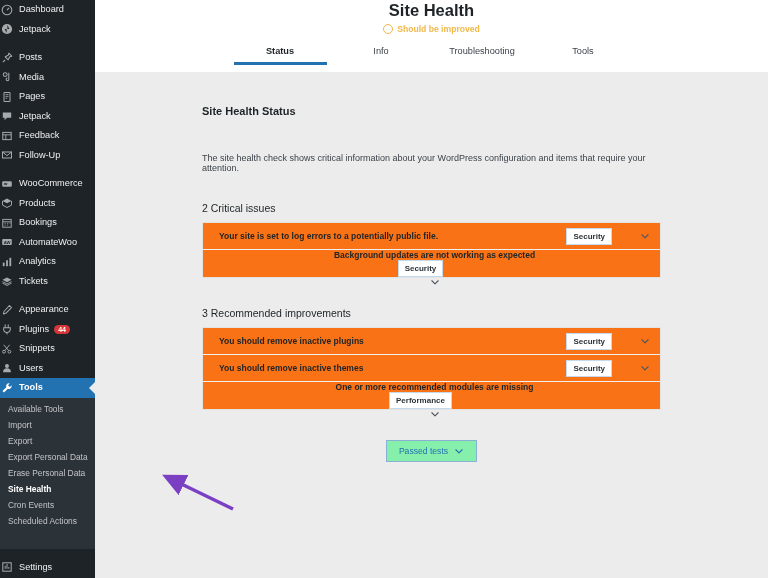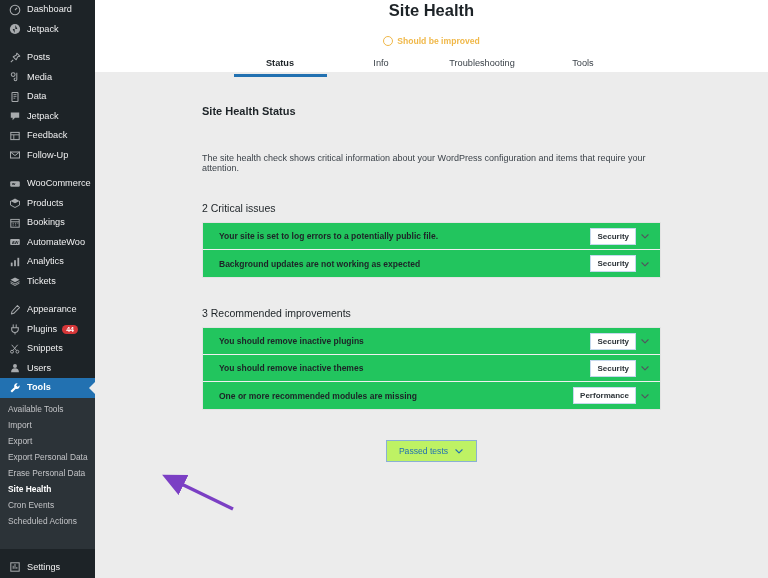--- a/index.html
+++ b/index.html
@@ -16,21 +16,20 @@
     width: 95px; height: 578px;
     background: #1d2327;
     flex: 0 0 95px;
     position: relative;
     overflow: hidden;
     padding-top: 0px;
   }
   .menu-item {
     display: flex; align-items: center;
     height: 19.5px;
-    padding-left: 8px;
     color: #f0f0f1;
     font-size: 9.2px;
     line-height: 19.5px;
     white-space: nowrap;
     position: relative;
   }
   .menu-item .mi-icon {
     width: 13px; height: 13px;
     margin-right: 6px;
     flex: 0 0 13px;
@@ -84,21 +83,21 @@
     text-align: center;
     font-size: 16.5px;
     font-weight: bold;
     color: #1d2327;
     padding-top: 0px;
     line-height: 20px;
   }
   #health-status {
     display: flex; align-items: flex-end; justify-content: center;
     gap: 4px;
-    margin-top: 16px;
+    margin-top: 4px;
   }
   #health-status .ring {
     width: 10px; height: 10px;
     border: 1.6px solid #f0b849;
     border-radius: 50%;
     flex: 0 0 10px;
   }
   #health-status .label {
     color: #f0b849;
     font-size: 8.6px;
@@ -132,53 +131,53 @@
     color: #3c434a;
     margin-top: 36px;
   }
   .group-heading {
     font-size: 10.5px;
     color: #1d2327;
     margin-top: 29px;
     margin-bottom: 8px;
   }
   .issue-card {
-    background: #22c55e;
+    background: #f97316;
     border: 1px solid #e3e3e3;
   }
   .issue-row {
     display: flex; align-items: center;
     height: 27px;
     padding: 0 10px 0 16px;
     border-bottom: 1px solid #f0f0f1;
   }
-  .issue-row:last-child { border-bottom: none; }
+  .issue-row:last-child { border-bottom: none; flex-direction: column; }
   .issue-text {
     flex: 1 1 auto;
     font-size: 8.5px;
     font-weight: bold;
     color: #1d2327;
   }
   .issue-badge {
     border: 1px solid #c5d9ed;
     background: #fff;
     color: #2c3338;
     font-size: 8px;
     font-weight: bold;
     padding: 2px 6px;
     line-height: 11px;
-    margin-right: 4px;
+    margin-right: 28px;
   }
   .chev { width: 10px; height: 10px; color: #50575e; flex: 0 0 10px; }
   .chev svg { width: 10px; height: 10px; display: block; }
 
   #passed-wrap { display: flex; justify-content: center; margin-top: 30px; }
   #passed-tests {
     border: 1px solid #8ab0d4;
-    background: #bef264;
+    background: #86efac;
     color: #2271b1;
     font-size: 8.6px;
     padding: 5px 12px;
     display: flex; align-items: center; gap: 6px;
     font-family: "Liberation Sans", sans-serif;
   }
   #passed-tests .chev { color: #2271b1; }
 
   
   #annotation-arrow {
@@ -230,21 +229,21 @@
         </span>
         <span>Media</span>
       </div>
       <div class="menu-item">
         <span class="mi-icon">
           <svg viewBox="0 0 20 20">
             <rect x="5" y="2.5" width="10" height="15" rx="1" fill="none" stroke="currentColor" stroke-width="1.7"></rect>
             <path d="M7.5 6 h5 M7.5 9 h5 M7.5 12 h3" stroke="currentColor" stroke-width="1.4"></path>
           </svg>
         </span>
-        <span>Data</span>
+        <span>Pages</span>
       </div>
       <div class="menu-item">
         <span class="mi-icon">
           <svg viewBox="0 0 20 20">
             <path d="M3 4 h14 v9 h-7 l-4 4 v-4 h-3 z" fill="currentColor"></path>
           </svg>
         </span>
         <span>Jetpack</span>
       </div>
       <div class="menu-item">

